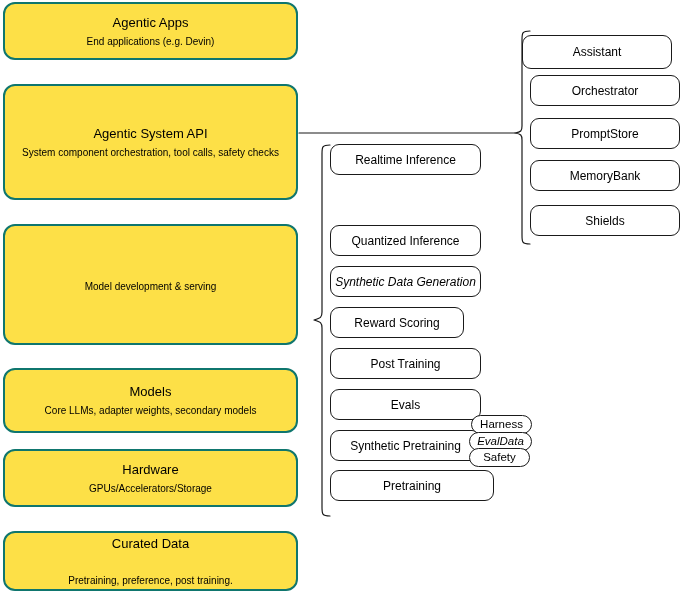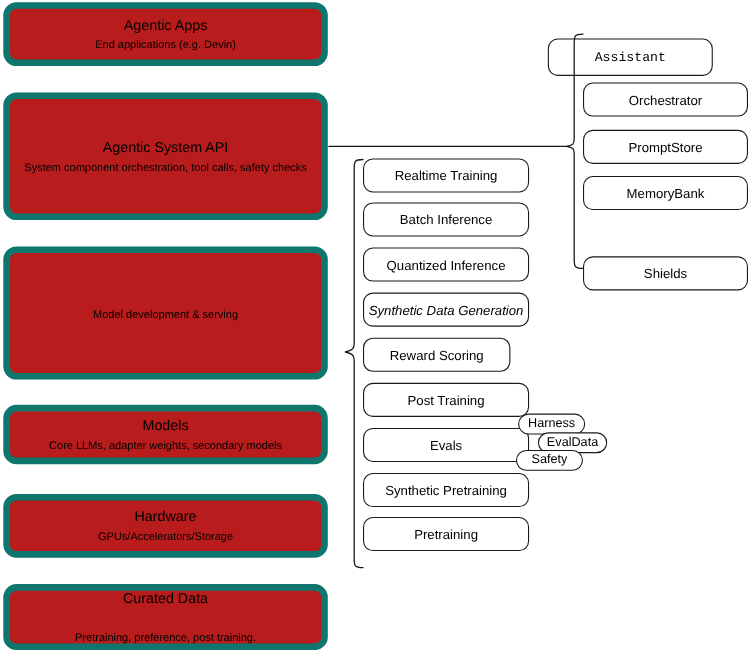--- a/index.html
+++ b/index.html
@@ -15,23 +15,23 @@
   #canvas {
     position: relative;
     width: 682px;
     height: 591px;
     background: #ffffff;
     overflow: hidden;
   }
   .box {
     position: absolute;
     box-sizing: border-box;
-    border: 6px solid #0f766e;
+    border: 2px solid #0f766e;
     border-radius: 12px;
-    background: #b91c1c;
+    background: #fde047;
     display: flex;
     flex-direction: column;
     align-items: center;
     justify-content: center;
     text-align: center;
   }
   .layer-title {
     font-size: 13px;
     line-height: 16px;
     color: #000000;
@@ -61,20 +61,21 @@
     border: 1px solid #1a1a1a;
     border-radius: 11px;
     background: #ffffff;
     display: flex;
     align-items: center;
     justify-content: center;
     font-size: 11.5px;
     line-height: 13px;
     color: #000000;
     z-index: 5;
+    margin-top: 39px;
   }
   .connector-svg {
     position: absolute;
     left: 0;
     top: 0;
     width: 682px;
     height: 591px;
     pointer-events: none;
     z-index: 1;
   }
@@ -99,21 +100,21 @@
 
   <div class="box" style="left:3px; top:84px; width:295px; height:116px;">
     <div class="layer-title">Agentic System API</div>
     <div class="layer-sub">System component orchestration, tool calls, safety checks</div>
   </div>
 
   <div class="box" style="left:3px; top:224px; width:295px; height:121px;">
     <div class="layer-sub">Model development &amp; serving</div>
   </div>
 
-  <div class="box" style="left:3px; top:368px; width:295px; height:54px;">
+  <div class="box" style="left:3px; top:368px; width:295px; height:65px;">
     <div class="layer-title">Models</div>
     <div class="layer-sub">Core LLMs, adapter weights, secondary models</div>
   </div>
 
   <div class="box" style="left:3px; top:449px; width:295px; height:58px;">
     <div class="layer-title">Hardware</div>
     <div class="layer-sub">GPUs/Accelerators/Storage</div>
   </div>
 
   <div class="box" style="left:3px; top:531px; width:295px; height:60px;gap:18px;">
@@ -135,47 +136,46 @@
 
     <path d="M330,145
              C322,145 322,147 322,154
              L322,312
              C322,317 321,318 314,320
              C321,322 322,323 322,328
              L322,507
              C322,514 322,516 330,516"></path>
   </svg>
 
-  <div class="chip" style="left:330px; top:144px; width:151px; height:31px;">Realtime Training</div>
+  <div class="chip" style="left:330px; top:144px; width:151px; height:31px;">Realtime Inference</div>
 
-  <div class="chip" style="left:330px; top:184px; width:151px; height:31px;">Batch Inference</div>
 
   <div class="chip" style="left:330px; top:225px; width:151px; height:31px;">Quantized Inference</div>
 
   <div class="chip" style="left:330px; top:266px; width:151px; height:31px;font-style:italic;">Synthetic Data Generation</div>
 
   <div class="chip" style="left:330px; top:307px; width:134px; height:31px;">Reward Scoring</div>
 
   <div class="chip" style="left:330px; top:348px; width:151px; height:31px;">Post Training</div>
 
   <div class="chip" style="left:330px; top:389px; width:151px; height:31px;">Evals</div>
 
   <div class="chip" style="left:330px; top:430px; width:151px; height:31px;">Synthetic Pretraining</div>
 
-  <div class="chip" style="left:330px; top:470px; width:151px; height:31px;">Pretraining</div>
+  <div class="chip" style="left:330px; top:470px; width:164px; height:31px;">Pretraining</div>
 
   <div class="pill" style="left:471px; top:376px; width:61px; height:19px;">Harness</div>
 
-  <div class="pill" style="left:489px; top:393px; width:63px; height:19px;">EvalData</div>
+  <div class="pill" style="left:469px; top:393px; width:63px; height:19px;font-style:italic;">EvalData</div>
 
   <div class="pill" style="left:469px; top:409px; width:61px; height:19px;">Safety</div>
 
-  <div class="chip" style="left:498px; top:35px; width:150px; height:34px;font-family:Liberation Mono, monospace;">Assistant</div>
+  <div class="chip" style="left:522px; top:35px; width:150px; height:34px;">Assistant</div>
 
   <div class="chip" style="left:530px; top:75px; width:150px; height:31px;">Orchestrator</div>
 
   <div class="chip" style="left:530px; top:118px; width:150px; height:31px;">PromptStore</div>
 
   <div class="chip" style="left:530px; top:160px; width:150px; height:31px;">MemoryBank</div>
 
-  <div class="chip" style="left:530px; top:205px; width:150px; height:31px;margin-top:28px;">Shields</div>
+  <div class="chip" style="left:530px; top:205px; width:150px; height:31px;">Shields</div>
 
 </div>
 
 </body></html>

